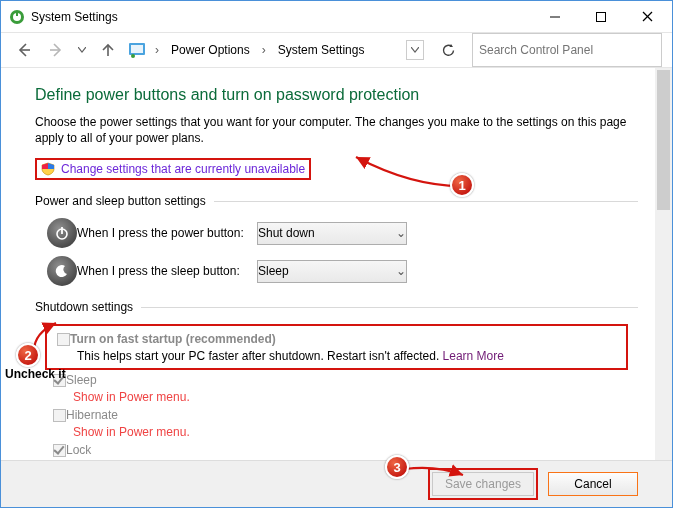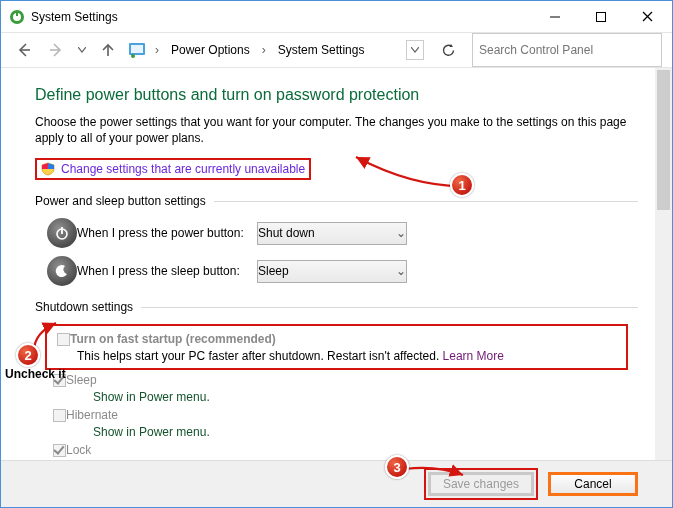--- a/index.html
+++ b/index.html
@@ -36,24 +36,24 @@
 .combo{width:150px;height:23px;border:1px solid #adadad;background:linear-gradient(#f6f6f6,#e9e9e9);display:flex;align-items:center;justify-content:space-between;padding:0 0}
 .combo .car{color:#555}
 .shutbox{border:2.5px solid #d4140e;padding:3px 6px 5px 6px;margin-left:10px;margin-right:10px}
 .optrow{display:flex;align-items:flex-start;gap:0;margin:3px 0 3px 18px}
 .chk{width:13px;height:13px;border:1px solid #8f8f8f;display:inline-block;flex:0 0 13px;margin-top:1px;position:relative;background:#fff}
 .chk.disabled{background:#f3f3f3;border-color:#bdbdbd}
 .chk.checked::after{content:"";position:absolute;left:2px;top:-1px;width:4px;height:8px;border-right:2px solid #4a90d9;border-bottom:2px solid #4a90d9;transform:rotate(40deg)}
 .chk.checked.disabled::after{border-color:#8a8a8a}
 .optlab{color:#8a8a8a}
 .optlab.bold{font-weight:600}
-.subline{margin-left:58px;color:#14532d;margin-bottom:4px}
+.subline{margin-left:38px;color:#ef4444;margin-bottom:4px}
 .learn{color:#701a75;}
 .footer{position:absolute;left:0;right:0;bottom:0;height:47px;border-top:1px solid #ddd;background:#f0f0f0;display:flex;align-items:center;justify-content:flex-end;gap:10px;padding:0 34px}
-.btn{min-width:90px;height:24px;border:3px solid #f97316;background:linear-gradient(#fdfdfd,#e9e9e9);display:flex;align-items:center;justify-content:center;padding:0 12px}
+.btn{min-width:90px;height:24px;border:1px solid #f97316;background:linear-gradient(#fdfdfd,#e9e9e9);display:flex;align-items:center;justify-content:center;padding:0 12px}
 .btn.disabled{color:#9a9a9a;border-color:#c9c9c9;background:#efefef}
 .savewrap{border:2.5px solid #d4140e;padding:2px}
 .anno{position:absolute;z-index:20}
 .bubble{width:24px;height:24px;border-radius:50%;background:radial-gradient(circle at 35% 30%,#e64,#b90000);border:2px solid #fff;box-shadow:0 0 2px rgba(0,0,0,.5);color:#fff;font-weight:700;display:flex;align-items:center;justify-content:center;font-size:13px}
 .annotext{color:#000000;font-weight:600;font-size:12px}
 svg.arrowline{position:absolute;overflow:visible;z-index:19}
 </style>
 </head>
 <body>
 

